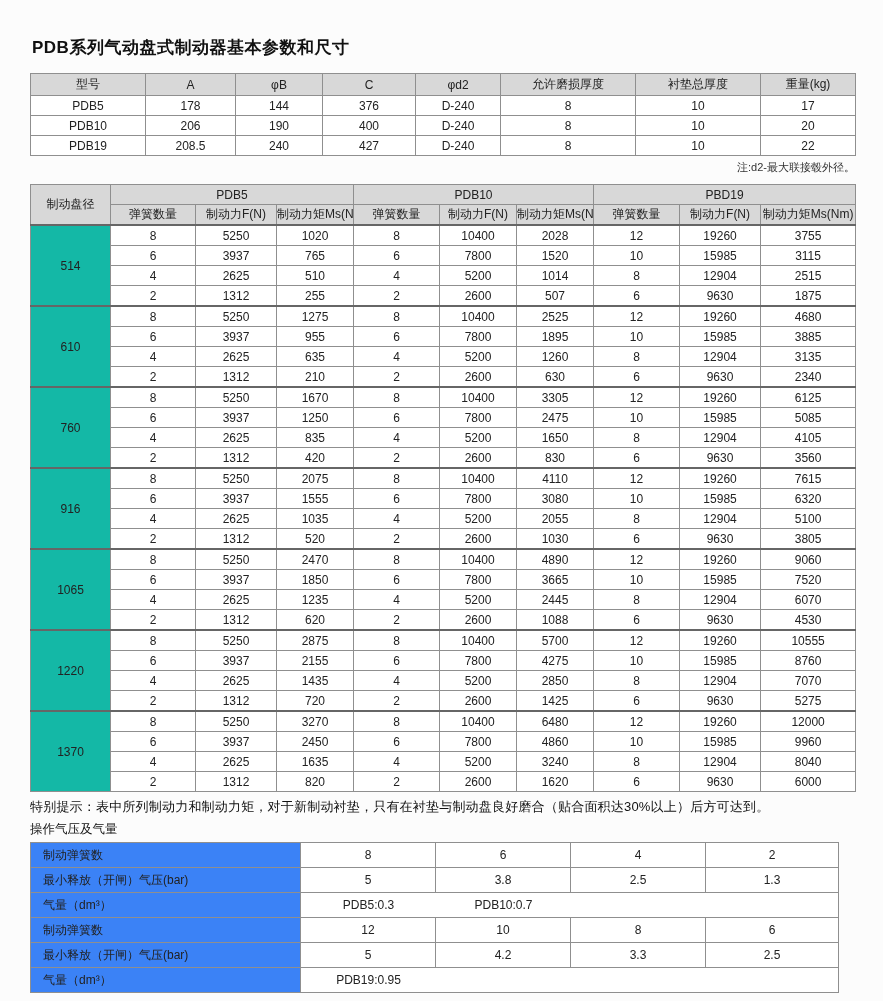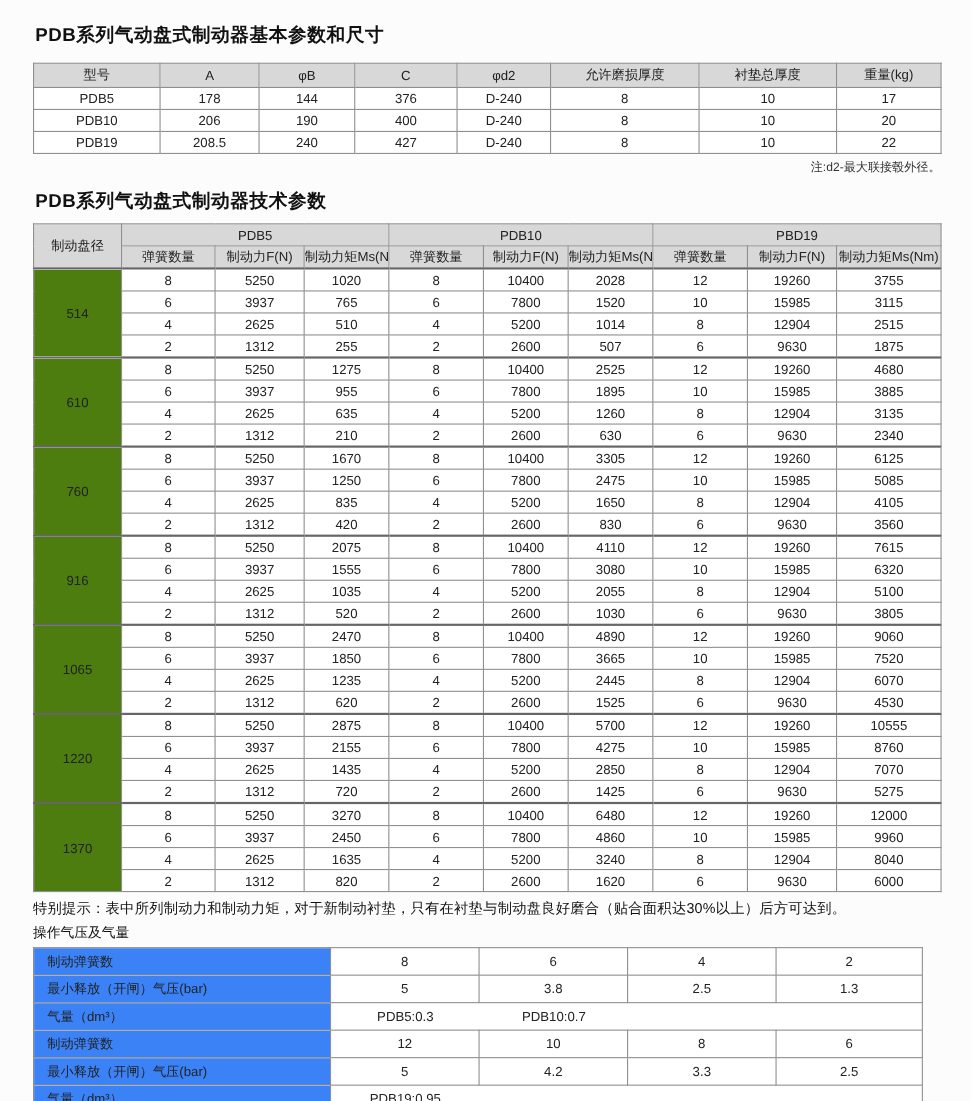--- a/index.html
+++ b/index.html
@@ -3,40 +3,40 @@
 <meta charset="utf-8">
 <style>
   html,body{margin:0;padding:0;}
   body{
     width:883px;height:1001px;background:#fcfcfc;
     font-family:"Liberation Sans","DejaVu Sans",sans-serif;
     color:#1a1a1a;-webkit-font-smoothing:antialiased;
   }
   .doc{position:relative;width:883px;height:1001px;overflow:hidden;}
   .content{padding:20px 0 0 30px;}
-  .title{font-size:17px;font-weight:bold;margin:0 0 0 2px;color:#111;letter-spacing:0.5px;}
+  .title{font-size:17px;font-weight:bold;margin:16px 0 0 2px;color:#111;letter-spacing:0.5px;}
   table{border-collapse:collapse;table-layout:fixed;background:#fff;}
   th,td{
     border:1px solid #8f8f8f;font-size:12px;font-weight:normal;
     text-align:center;vertical-align:middle;padding:0;color:#222;
     overflow:hidden;white-space:nowrap;
   }
   th{background:#d8d8d8;}
   
   .basic-table{width:825px;margin-top:14px;border:1px solid #555;}
   .basic-table th{height:21px;}
   .basic-table td{height:19px;}
   
   .note-right{width:825px;text-align:right;font-size:11px;color:#333;margin-top:4px;}
   
   .tech-title{margin-top:12px;}
   .tech-table{width:825px;margin-top:9px;border:1px solid #0f172a;}
   .tech-table th{height:19px;}
   .tech-table td{height:19px;}
-  .tech-table td.disc-cell{background:#4d7c0f;}
+  .tech-table td.disc-cell{background:#14b8a6;}
   .tech-table tr.section-start td{border-top:2px solid #666;}
   
   .special-note{font-size:13px;color:#111;margin:6px 0 0 0;letter-spacing:0.2px;}
   .section-label{font-size:12.5px;color:#111;margin:5px 0 0 0;}
   
   .pressure-table{width:808px;margin-top:4px;border:1px solid #555;}
   .pressure-table td{height:24px;}
   .pressure-table td.row-label{
     background:#3b82f6;text-align:left;padding-left:12px;
   }
@@ -103,21 +103,20 @@
             <td>D-240</td>
             <td>8</td>
             <td>10</td>
             <td>22</td>
           </tr>
         </tbody>
     </table>
 
     <div class="note-right">注:d2-最大联接毂外径。</div>
 
-    <h1 class="title tech-title">PDB系列气动盘式制动器技术参数</h1>
 
     <table class="tech-table">
       <colgroup>
         <col style="width:80px">
           <col style="width:85px">
           <col style="width:81px">
           <col style="width:77px">
         <col style="width:86px">
           <col style="width:77px">
           <col style="width:77px">
@@ -358,21 +357,21 @@
             <td>8</td>
             <td>12904</td>
             <td>6070</td>
           </tr>
           <tr>
             <td>2</td>
             <td>1312</td>
             <td>620</td>
             <td>2</td>
             <td>2600</td>
-            <td>1525</td>
+            <td>1088</td>
             <td>6</td>
             <td>9630</td>
             <td>4530</td>
           </tr>
           <tr class="section-start">
             <td rowspan="4" class="disc-cell">1220</td>
             <td>8</td>
             <td>5250</td>
             <td>2875</td>
             <td>8</td>

